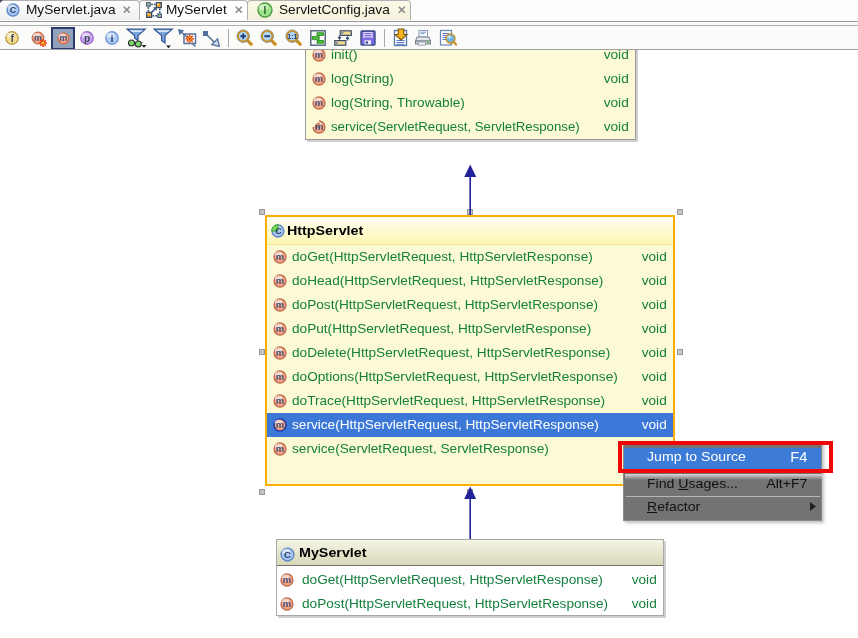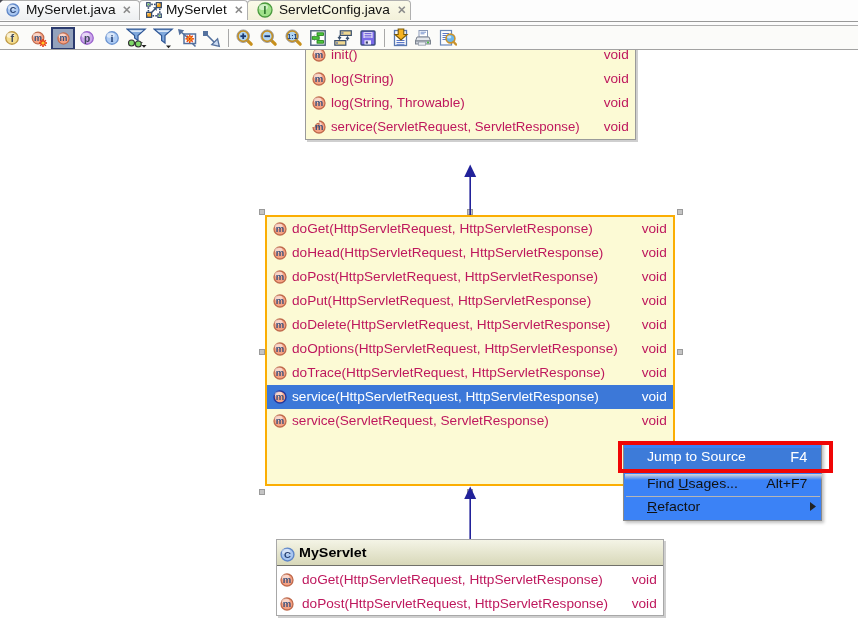--- a/index.html
+++ b/index.html
@@ -12,21 +12,21 @@
 #tab1{left:0;width:140px;background:linear-gradient(#fdfdfd,#edeff1);border-left:none;border-radius:0 4px 0 0}
 #tab2{left:139px;width:109px;background:#fff}
 #tab3{left:247px;width:164px;background:linear-gradient(#fbfae9,#f3f1da)}
 .tabtxt{position:absolute;top:0;height:21px;line-height:20px;font-size:13px;color:#111;white-space:pre;transform:scaleX(1.05);transform-origin:0 0}
 
 #tbar{position:absolute;left:0;top:26px;width:858px;height:23px;background:#fbfbf9}
 .sep{position:absolute;top:29px;height:18px;width:1px;background:#a8a8a8}
 
 #cv{position:absolute;left:0;top:50px;width:858px;height:588px;overflow:hidden;background:#fff}
 .box{position:absolute;box-sizing:border-box}
-.row{position:relative;height:24px;line-height:24px;font-size:12.4px;color:#be185d;white-space:pre}
+.row{position:relative;height:24px;line-height:24px;font-size:12.4px;color:#15803d;white-space:pre}
 .row .nm{position:absolute;left:25px;top:0;transform:scaleX(1.10);transform-origin:0 0}
 .row .ty{position:absolute;right:6px;top:0;transform:scaleX(1.10);transform-origin:100% 0}
 .row svg.mi{position:absolute;left:6px;top:5px}
 .hdl{position:absolute;width:6px;height:6px;background:#c4c4c4;border:1px solid #9a9a9a;box-sizing:border-box}
 </style></head>
 <body>
 <svg width="0" height="0" style="position:absolute">
     <defs>
 <symbol id="ic-m" viewBox="0 0 14 14">
   <circle cx="7" cy="7" r="6" fill="#f5a284" stroke="#c06a4c" stroke-width="1.3"></circle>
@@ -306,20 +306,26 @@
   <div class="hdl" style="left:467px;top:438.5px"></div>
   <div class="hdl" style="left:677px;top:438.5px"></div>
 
   <svg class="abs" style="left:462px;top:114px" width="17" height="52">
     <polygon points="8.2,0.5 2.2,13 14.2,13" fill="#22229a"></polygon>
     <line x1="8.2" y1="12" x2="8.2" y2="51" stroke="#22229a" stroke-width="1.6"></line>
   </svg>
 
   <div class="box" id="midbox" style="left:264.5px;top:165px;width:410.5px;height:270.5px;
        border:2px solid #fbae03;background:#fcfad5">
+    <div id="midhdr" style="height:27px;background:linear-gradient(#fffef2,#fdf7b2);border-bottom:1px solid #f0e490;position:relative">
+      <svg class="abs" style="left:4px;top:7px" width="14" height="14">
+          <use href="#ic-class-g"></use>
+        </svg>
+      <span style="position:absolute;left:20.5px;top:0;line-height:27px;font-size:13px;font-weight:bold;transform:scaleX(1.10);transform-origin:0 0">HttpServlet</span>
+    </div>
     <div class="row"><svg class="mi" width="14" height="14">
           <use href="#ic-m"></use>
         </svg><span class="nm">doGet(HttpServletRequest, HttpServletResponse)</span><span class="ty">void</span></div>
     <div class="row"><svg class="mi" width="14" height="14">
           <use href="#ic-m"></use>
         </svg><span class="nm">doHead(HttpServletRequest, HttpServletResponse)</span><span class="ty">void</span></div>
     <div class="row"><svg class="mi" width="14" height="14">
           <use href="#ic-m"></use>
         </svg><span class="nm">doPost(HttpServletRequest, HttpServletResponse)</span><span class="ty">void</span></div>
     <div class="row"><svg class="mi" width="14" height="14">
@@ -357,21 +363,21 @@
     </div>
     <div class="row" style="margin-top:1.5px"><svg class="mi" style="left:3px" width="14" height="14">
           <use href="#ic-m"></use>
         </svg><span class="nm">doGet(HttpServletRequest, HttpServletResponse)</span><span class="ty">void</span></div>
     <div class="row"><svg class="mi" style="left:3px" width="14" height="14">
           <use href="#ic-m"></use>
         </svg><span class="nm">doPost(HttpServletRequest, HttpServletResponse)</span><span class="ty">void</span></div>
   </div>
 
   <div class="box" id="menu" style="left:622.5px;top:391px;width:199px;height:80px;
-       border:1px solid #8a8a8a;background:#3b82f6;box-shadow:2px 2px 3px rgba(0,0,0,0.25)">
+       border:1px solid #8a8a8a;background:#737373;box-shadow:2px 2px 3px rgba(0,0,0,0.25)">
     <div style="position:absolute;left:0.5px;top:5.5px;width:197px;height:21.5px;background:#3d7bd9"></div>
     <span style="position:absolute;left:23.5px;top:7px;font-size:13.5px;color:#fff;transform:scaleX(1.045);transform-origin:0 50%">Jump to Source</span>
     <span style="position:absolute;right:13px;top:7px;font-size:14px;color:#fff;transform:scaleX(1.045);transform-origin:100% 50%">F4</span>
     <div style="position:absolute;left:1px;top:31.5px;width:197px;height:6px;background:linear-gradient(#d8d8d8,rgba(255,255,255,0))"></div>
       <span style="position:absolute;left:23.5px;top:34px;font-size:13.5px;color:#111;transform:scaleX(1.045);transform-origin:0 50%">Find <span style="text-decoration:underline">U</span>sages...</span>
     <span style="position:absolute;right:13px;top:34px;font-size:13.5px;color:#111;transform:scaleX(1.045);transform-origin:100% 50%">Alt+F7</span>
     <div style="position:absolute;left:2px;top:53.5px;width:194.5px;height:1px;background:#b6b6b6"></div>
     <span style="position:absolute;left:23.5px;top:57px;font-size:13.5px;color:#111;transform:scaleX(1.045);transform-origin:0 50%"><span style="text-decoration:underline">R</span>efactor</span>
     <svg style="position:absolute;right:5px;top:60px" width="6" height="9">
         <polygon points="0,0 6,4.5 0,9" fill="#222"></polygon>

